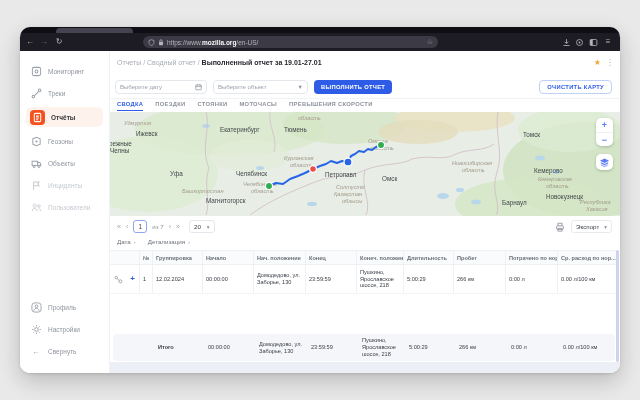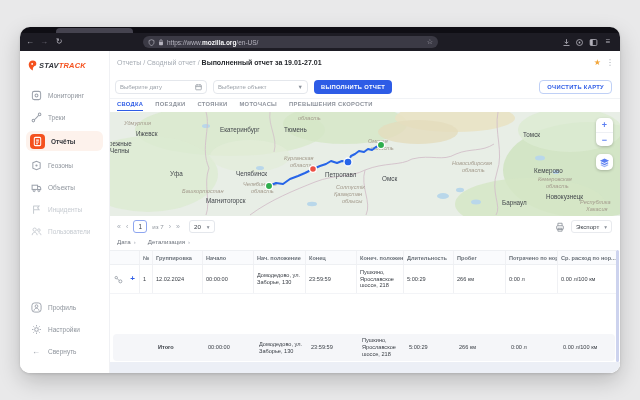--- a/index.html
+++ b/index.html
@@ -153,27 +153,20 @@
             <rect x="1.5" y="2" width="9" height="8" rx="1.5" fill="none" stroke="#b4b2bc" stroke-width="1.1"></rect>
             <rect x="1.5" y="2" width="3.5" height="8" rx="1.2" fill="#b4b2bc"></rect>
           </svg>
       </div>
       <span class="nav-ic" style="right:6px; left:auto; top:4px;">≡</span>
     </div>
 
     <div class="app">
 
       <div class="sidebar">
-        <div class="logo">
-          <svg class="icon" width="9" height="11" viewBox="0 0 10 13">
-            <path d="M5.5,0.5 C2.2,0.5 0.5,3 0.5,5.5 C0.5,9 3.5,11.5 5.5,12.5 C5,9 6,7.5 9,6.5 C10.5,2.5 8.5,0.5 5.5,0.5 Z" fill="#f4511e"></path>
-            <circle cx="4.6" cy="4.6" r="1.1" fill="#fff"></circle>
-          </svg>
-          <span class="logo-text"><span class="stav">STAV</span><span class="track">TRACK</span></span>
-        </div>
 
         <div class="nav">
           <div class="nav-item">
             <span class="ic-box">
               <svg class="icon" width="11" height="11" viewBox="0 0 12 12">
                   <rect x="1.5" y="1.5" width="9" height="9" rx="2" fill="none" stroke="#9ba1ab" stroke-width="1.1"></rect>
                   <circle cx="6" cy="6" r="1.6" fill="none" stroke="#9ba1ab" stroke-width="1.1"></circle>
                 </svg>
             </span>
             <span class="lbl">Мониторинг</span>

